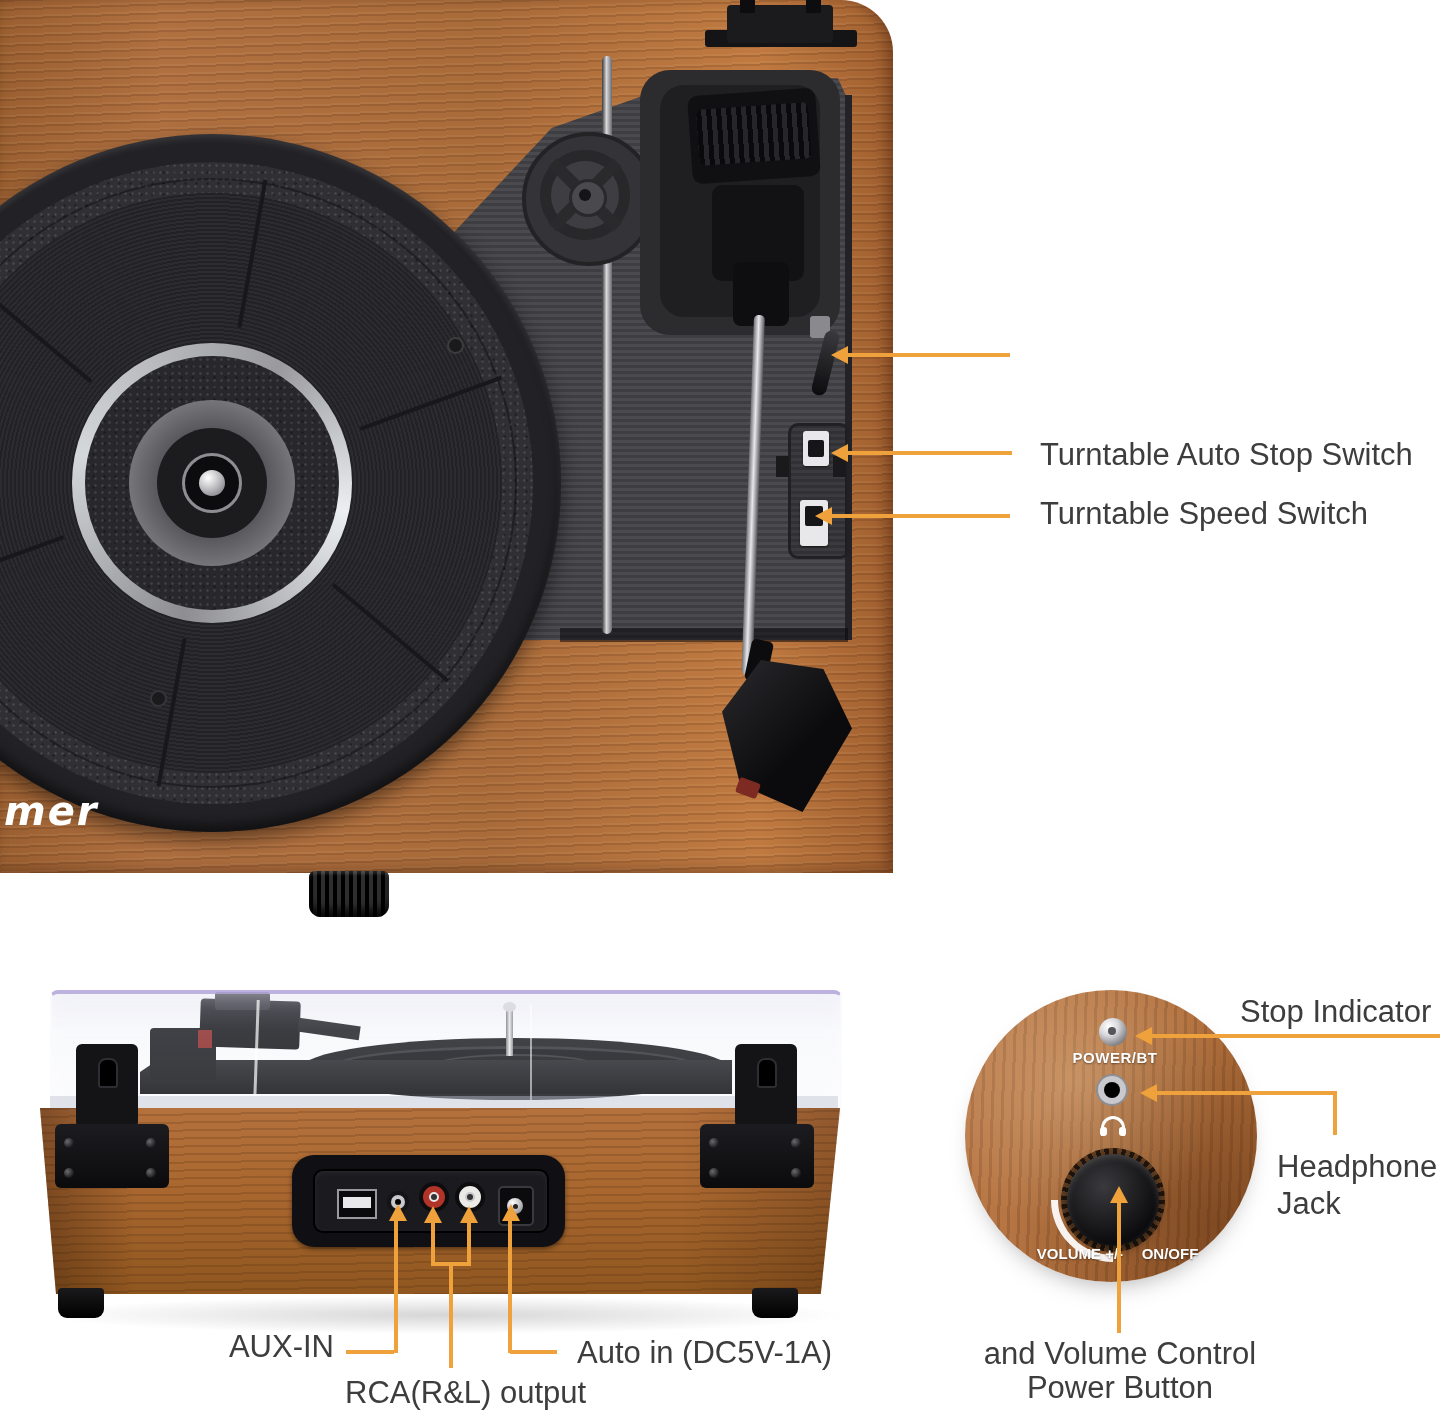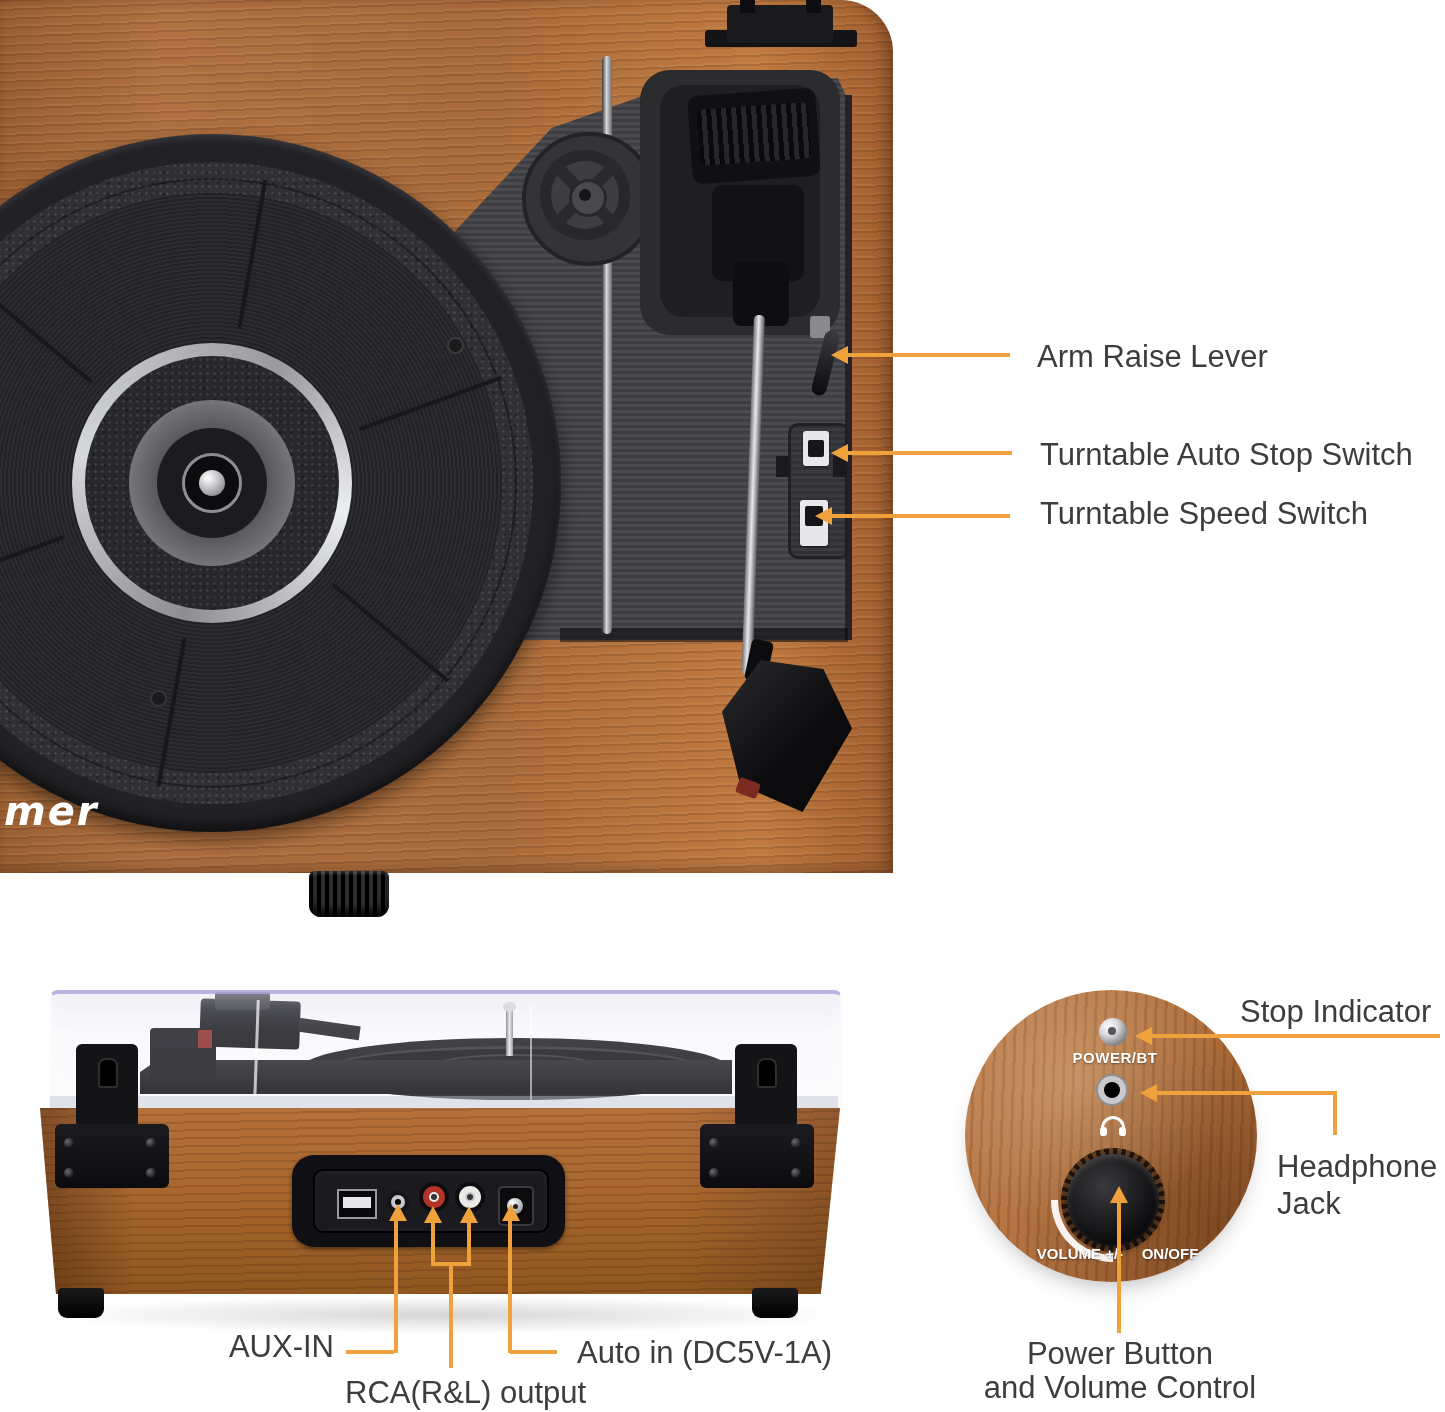--- a/index.html
+++ b/index.html
@@ -116,21 +116,20 @@
     <div class="a" style="left:4px;top:788px;color:#fff;font:italic 700 40px 'DejaVu Sans',sans-serif;letter-spacing:2px;">mer</div>
 
     <div class="a" style="left:309px;top:871px;width:80px;height:46px;border-radius:6px 6px 12px 12px;
                 background:repeating-linear-gradient(90deg,#000 0 4px,#2e2e30 4px 8px);
                 box-shadow:inset 0 -8px 8px rgba(0,0,0,0.8), inset 0 3px 3px rgba(255,255,255,0.15);"></div>
   </div>
 
   <div class="a" style="left:0;top:0;width:1445px;height:940px;">
     <span class="arl" style="left:831px;top:346px;"></span>
     <span class="hl" style="left:846px;top:353px;width:164px;"></span>
-    <span class="lbl" style="left:1037px;top:339px;">Arm Raise Lever</span>
 
     <span class="arl" style="left:831px;top:444px;"></span>
     <span class="hl" style="left:846px;top:451px;width:166px;"></span>
     <span class="lbl" style="left:1040px;top:437px;text-align:right;">Turntable Auto Stop Switch</span>
 
     <span class="arl" style="left:815px;top:507px;"></span>
     <span class="hl" style="left:830px;top:514px;width:180px;"></span>
     <span class="lbl" style="left:1040px;top:496px;text-align:right;">Turntable Speed Switch</span>
   </div>
 
@@ -274,18 +273,18 @@
     <span class="hl" style="left:1157px;top:1091px;width:180px;"></span>
     <span class="vl" style="left:1333px;top:1093px;height:42px;"></span>
     <div class="lbl" style="left:1277px;top:1148px;line-height:37px;">
       <span style="display:block;">Headphone</span>
       <span style="display:block;">Jack</span>
     </div>
 
     <span class="aru" style="left:1110px;top:1186px;"></span>
     <span class="vl" style="left:1117px;top:1202px;height:131px;"></span>
     <div class="lbl" style="left:955px;top:1337px;width:330px;text-align:center;line-height:34px;white-space:normal;">
+      <span style="display:block;">and Volume Control</span>
       <span style="display:block;">Power Button</span>
-      <span style="display:block;">and Volume Control</span>
     </div>
   </div>
 
 </div>
 
 </body></html>

